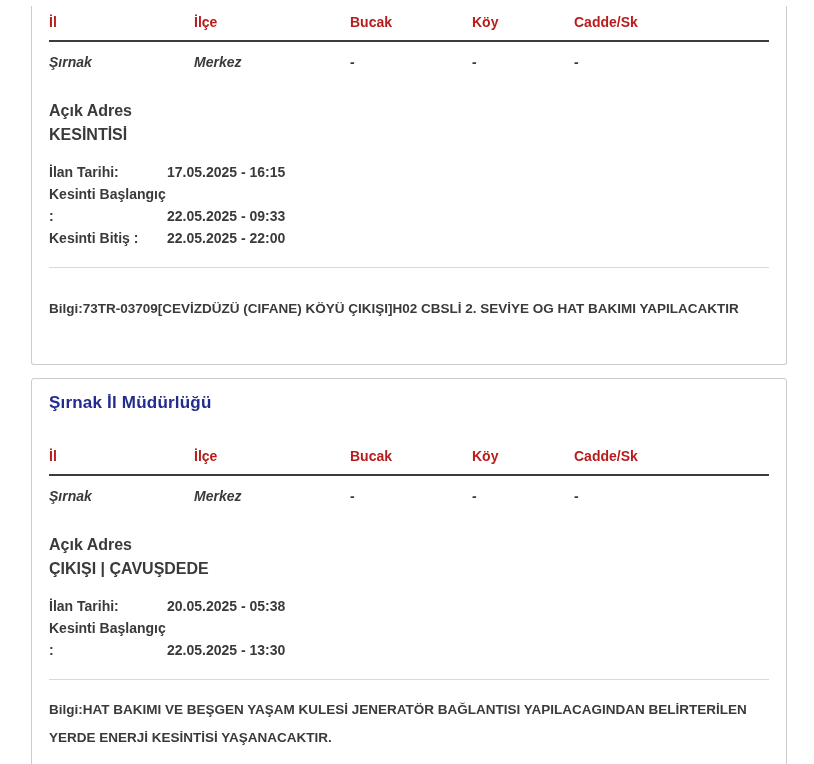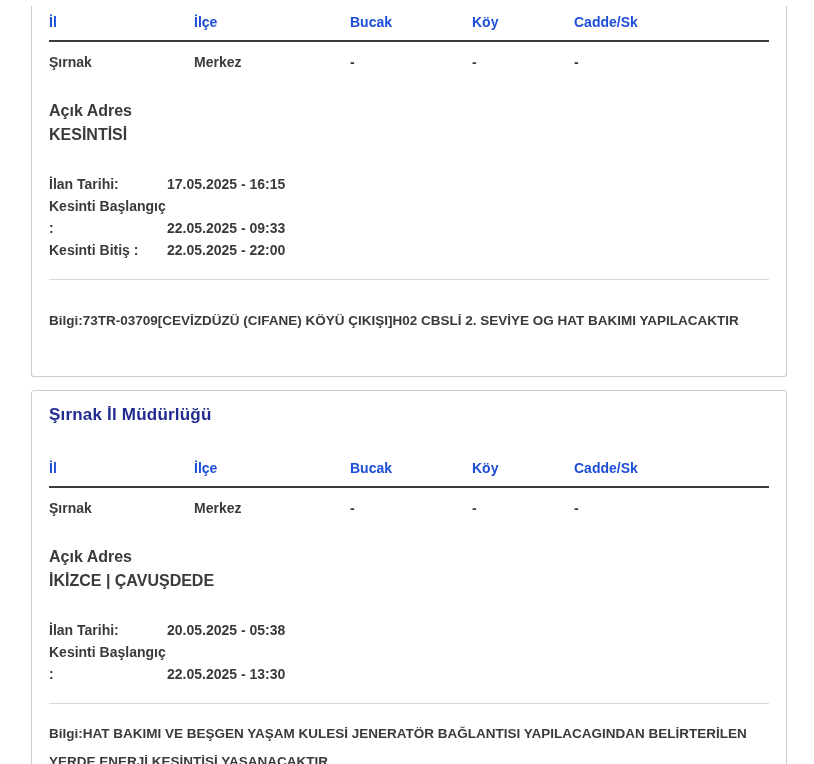--- a/index.html
+++ b/index.html
@@ -43,39 +43,40 @@
     width: 100%;
     border-collapse: collapse;
     table-layout: fixed;
     margin-top: 6px;
   }
   .card-second table.outage-table { margin-top: 27px; }
   table.outage-table th {
     text-align: left;
     font-size: 14px;
     font-weight: 700;
-    color: #1d4ed8;
+    color: #b91c1c;
     padding: 8px 0 10px 0;
     border-bottom: 2px solid #3c3c3c;
   }
   table.outage-table td {
     font-size: 14px;
     font-weight: 700;
     color: #3a3a3a;
     padding: 12px 0 2px 0;
+    font-style: italic;
   }
 
   .adres {
     margin-top: 27px;
     font-size: 16px;
     font-weight: 700;
     line-height: 24px;
   }
   .dates {
-    margin-top: 26px;
+    margin-top: 14px;
     font-size: 14px;
     font-weight: 700;
     line-height: 22px;
   }
   .dlabel { display: inline-block; width: 118px; }
   .sep {
     border: none;
     border-top: 1px solid #d9d9d9;
     margin-top: 18px;
     height: 0;
@@ -170,21 +171,21 @@
           <td>Merkez</td>
           <td>-</td>
           <td>-</td>
           <td>-</td>
         </tr>
       </tbody>
     </table>
 
     <div class="adres">
       <div>Açık Adres</div>
-      <div>İKİZCE | ÇAVUŞDEDE</div>
+      <div>ÇIKIŞI | ÇAVUŞDEDE</div>
     </div>
 
     <div class="dates">
       <div>
         <span class="dlabel">İlan Tarihi:</span><span>20.05.2025 - 05:38</span>
       </div>
       <div>
         <span class="dlabel">Kesinti Başlangıç :</span><span>22.05.2025 - 13:30</span>
       </div>
     </div>

